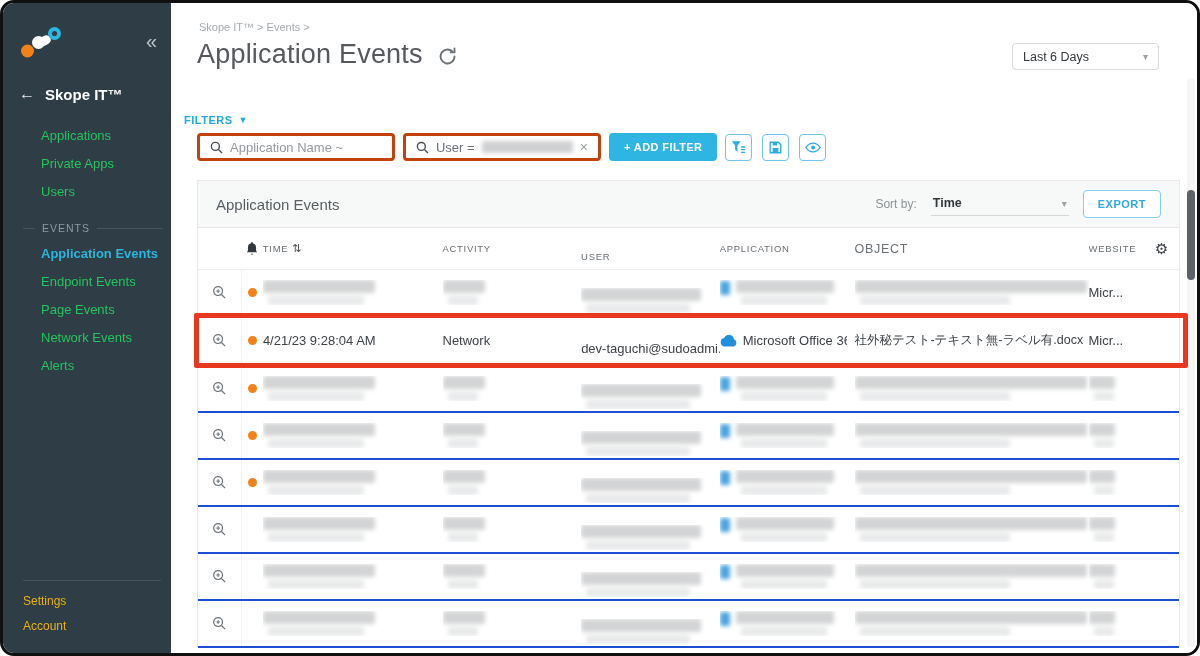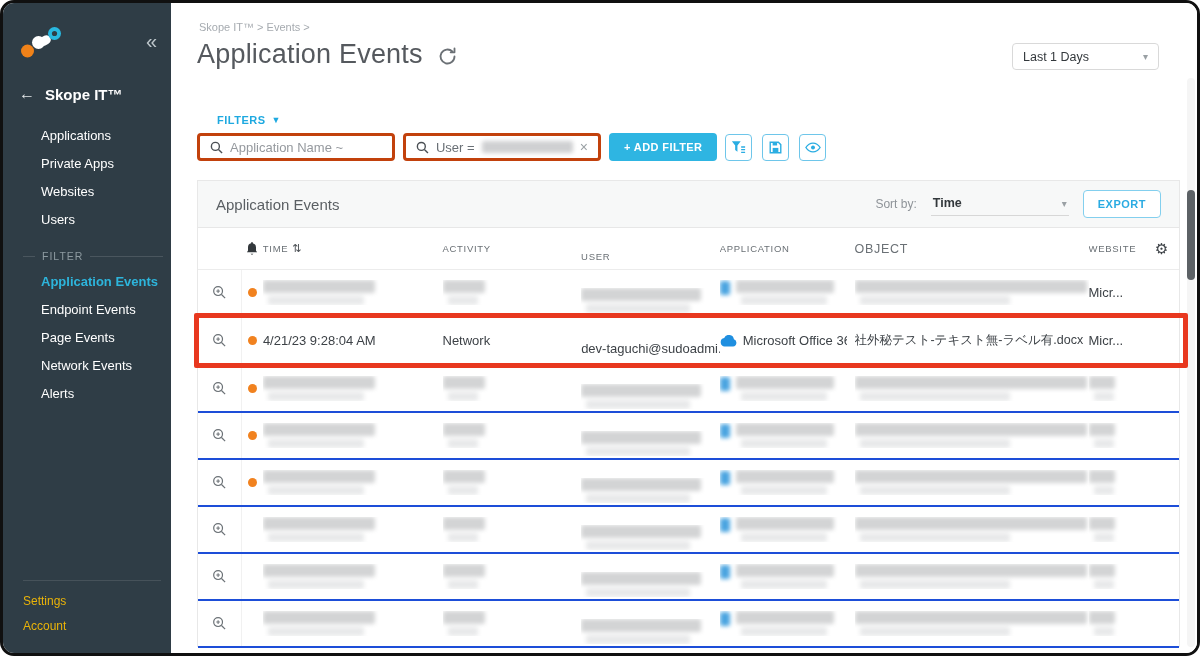--- a/index.html
+++ b/index.html
@@ -6,39 +6,39 @@
   html,body { width:1200px; height:656px; background:#fff; font-family:"Liberation Sans", sans-serif; }
   .screen { position:relative; width:1200px; height:656px; border:3px solid #101010; border-radius:14px; overflow:hidden; background:#fff; }
 
   
   .sidebar { position:absolute; left:0; top:0; bottom:0; width:168px; background:#2f3d46; color:#ccd3d6; }
   .logo { position:absolute; left:16px; top:22px; cursor:pointer; }
   .collapse { position:absolute; right:14px; top:28px; font-size:20px; color:#bec7cb; cursor:pointer; line-height:1; }
   .brand { position:absolute; left:16px; top:82px; font-size:15px; font-weight:bold; color:#fff; display:flex; align-items:center; gap:10px; cursor:pointer; }
   .brand .backglyph { font-size:16px; font-weight:400; color:#e3e7e9; }
   .nav { position:absolute; top:119px; left:0; right:0; }
-  .nav-item { height:28px; line-height:28px; padding-left:38px; font-size:13px; color:#ffffff; cursor:pointer; white-space:nowrap; }
+  .nav-item { height:28px; line-height:28px; padding-left:38px; font-size:13px; color:#22c55e; cursor:pointer; white-space:nowrap; }
   .nav-item.active { color:#2db5dc; font-weight:bold; }
   .section-head { display:flex; align-items:center; margin:16px 8px 6px 20px; color:#8e9ba1; font-size:10.5px; letter-spacing:1px; }
   .section-head::before { content:""; width:12px; height:1px; background:#4a565e; margin-right:7px; }
   .section-head::after { content:""; flex:1; height:1px; background:#4a565e; margin-left:7px; }
   .side-footer { position:absolute; left:0; right:0; bottom:14px; }
   .side-footer .divider { height:1px; background:#46525a; margin:0 10px 8px 20px; }
   .foot-item { height:25px; line-height:25px; padding-left:20px; font-size:12px; color:#eab308; cursor:pointer; }
 
   
   .main { position:absolute; left:168px; top:0; right:0; bottom:0; background:#fff; }
   .breadcrumb { position:absolute; left:28px; top:18px; font-size:11px; color:#a6abb0; cursor:pointer; }
   .title-row { position:absolute; left:26px; top:36px; display:flex; align-items:center; gap:14px; }
   .page-title { font-size:27px; color:#55595e; font-weight:400; letter-spacing:.2px; }
   .refresh-btn { cursor:pointer; display:flex; align-items:center; margin-top:4px; }
   .daterange { position:absolute; right:38px; top:40px; width:147px; height:27px; border:1px solid #d9d9d9; border-radius:4px; background:#fff; display:flex; align-items:center; justify-content:space-between; padding:0 10px; font-size:12.5px; color:#33383c; cursor:pointer; }
   .daterange .caret { color:#9aa0a4; font-size:10px; }
 
-  .filters-label { position:absolute; left:46px; top:111px; color:#1ea9e0; font-weight:bold; font-size:11px; letter-spacing:.5px; display:flex; align-items:center; gap:6px; cursor:pointer; }
+  .filters-label { position:absolute; left:13px; top:111px; color:#1ea9e0; font-weight:bold; font-size:11px; letter-spacing:.5px; display:flex; align-items:center; gap:6px; cursor:pointer; }
   .filters-label .caret { font-size:9px; }
   .filterbar { position:absolute; left:26px; top:130px; display:flex; align-items:center; gap:8px; }
   .finput { width:198px; height:28px; border:3px solid #c2410c; border-radius:4px; background:#fff; display:flex; align-items:center; padding:0 10px; gap:7px; }
   .finput input { border:none; outline:none; flex:1; min-width:0; font-size:13px; color:#3c4146; font-family:"Liberation Sans",sans-serif; }
   .finput input::placeholder { color:#95999e; }
   .flabel { font-size:13px; color:#6a7076; white-space:nowrap; }
   .fvalue-blur { width:92px; height:12px; background:#cfd0d2; border-radius:2px; filter:blur(2px); }
   .fclear { margin-left:auto; color:#9aa0a4; font-size:14px; cursor:pointer; }
   .add-filter { height:28px; padding:0 15px; background:#2eb5e2; color:#fff; font-weight:bold; font-size:11px; letter-spacing:.4px; border:none; border-radius:4px; display:flex; align-items:center; cursor:pointer; }
   .icon-btn { width:27px; height:27px; border:1px solid #6ec6ea; border-radius:4px; background:#fff; display:flex; align-items:center; justify-content:center; cursor:pointer; }
@@ -108,23 +108,22 @@
       </svg>
     </div>
     <div class="collapse">«</div>
     <div class="brand">
       <span class="backglyph">←</span>
       <span>Skope IT™</span>
     </div>
     <div class="nav">
       <div class="nav-item">Applications</div>
       <div class="nav-item">Private Apps</div>
-      <div class="nav-item">Websites</div>
       <div class="nav-item">Users</div>
-      <div class="section-head">FILTER</div>
+      <div class="section-head">EVENTS</div>
       <div class="nav-item active">Application Events</div>
       <div class="nav-item">Endpoint Events</div>
       <div class="nav-item">Page Events</div>
       <div class="nav-item">Network Events</div>
       <div class="nav-item">Alerts</div>
     </div>
     <div class="side-footer">
       <div class="divider"></div>
       <div class="foot-item">Settings</div>
       <div class="foot-item">Account</div>
@@ -136,21 +135,21 @@
     <div class="title-row">
       <div class="page-title">Application Events</div>
       <div class="refresh-btn">
         <svg width="21" height="21" viewBox="0 0 24 24">
           <path d="M20 12a8 8 0 1 1-2.4-5.7" fill="none" stroke="#6b7075" stroke-width="2.1" stroke-linecap="round"></path>
           <path d="M20 2.8V7.2h-4.4" fill="none" stroke="#6b7075" stroke-width="2.1" stroke-linecap="round" stroke-linejoin="round"></path>
         </svg>
       </div>
     </div>
     <div class="daterange">
-      <span>Last 1 Days</span>
+      <span>Last 6 Days</span>
       <span class="caret">▾</span>
     </div>
 
     <div class="filters-label">
       <span>FILTERS</span>
       <span class="caret">▼</span>
     </div>
 
     <div class="filterbar">
       <div class="finput">

